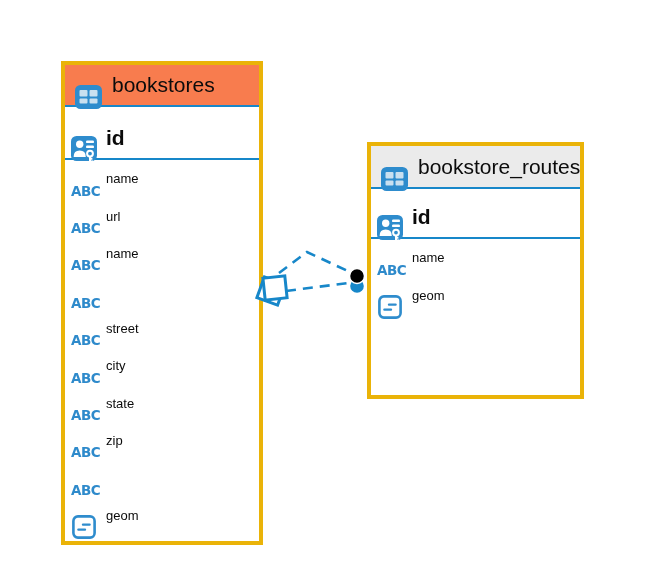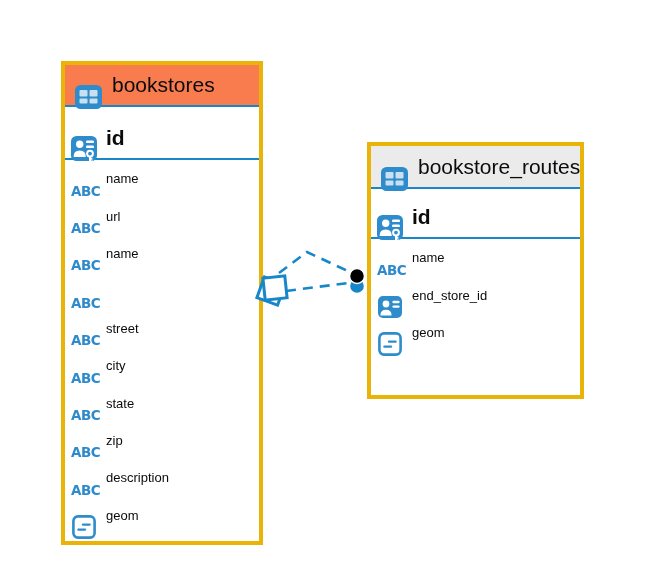--- a/index.html
+++ b/index.html
@@ -104,21 +104,20 @@
         <div class="row" data-interactable="true">
     <span class="icon abc" data-interactable="false">ABC</span>
     <span class="col-label" data-interactable="false">state</span>
   </div>
         <div class="row" data-interactable="true">
     <span class="icon abc" data-interactable="false">ABC</span>
     <span class="col-label" data-interactable="false">zip</span>
   </div>
         <div class="row" data-interactable="true">
     <span class="icon abc" data-interactable="false">ABC</span>
-    <span class="col-label" data-interactable="false">description</span>
   </div>
         <div class="row" data-interactable="true">
     <span class="icon" data-interactable="false">
             <svg width="24" height="24" viewBox="0 0 24 24">
     <rect x="1.4" y="1.4" width="21.2" height="21.2" rx="4.5" fill="#fff" stroke="#2e8ccd" stroke-width="2.6"></rect>
     <path d="M11 9.6 h6.6 M6.4 14.6 h6.6" stroke="#2e8ccd" stroke-width="2.4" fill="none" stroke-linecap="round"></path>
   </svg>
           </span>
     <span class="col-label" data-interactable="false">geom</span>
   </div>
@@ -152,32 +151,20 @@
   </svg>
           </span>
     <span class="col-label" data-interactable="false">id</span>
   </div>
         <div class="row" data-interactable="true">
     <span class="icon abc" data-interactable="false">ABC</span>
     <span class="col-label" data-interactable="false">name</span>
   </div>
         <div class="row" data-interactable="true">
     <span class="icon" data-interactable="false">
-            <svg width="24" height="22" viewBox="0 0 24 22">
-    <rect x="0" y="0" width="24" height="22" rx="5" fill="#2e8ccd"></rect>
-    <circle cx="8" cy="8" r="3.4" fill="#fff"></circle>
-    <path d="M2.4 19.4 q0 -5.7 5.6 -5.7 q5.6 0 5.6 5.7 z" fill="#fff"></path>
-    <rect x="14.4" y="4.8" width="7.2" height="2.4" rx="1.2" fill="#fff"></rect>
-    <rect x="14.4" y="9.4" width="7.2" height="2.4" rx="1.2" fill="#fff"></rect>
-  </svg>
-          </span>
-    <span class="col-label" data-interactable="false">end_store_id</span>
-  </div>
-        <div class="row" data-interactable="true">
-    <span class="icon" data-interactable="false">
             <svg width="24" height="24" viewBox="0 0 24 24">
     <rect x="1.4" y="1.4" width="21.2" height="21.2" rx="4.5" fill="#fff" stroke="#2e8ccd" stroke-width="2.6"></rect>
     <path d="M11 9.6 h6.6 M6.4 14.6 h6.6" stroke="#2e8ccd" stroke-width="2.4" fill="none" stroke-linecap="round"></path>
   </svg>
           </span>
     <span class="col-label" data-interactable="false">geom</span>
   </div>
       </div>
   </div>
 

